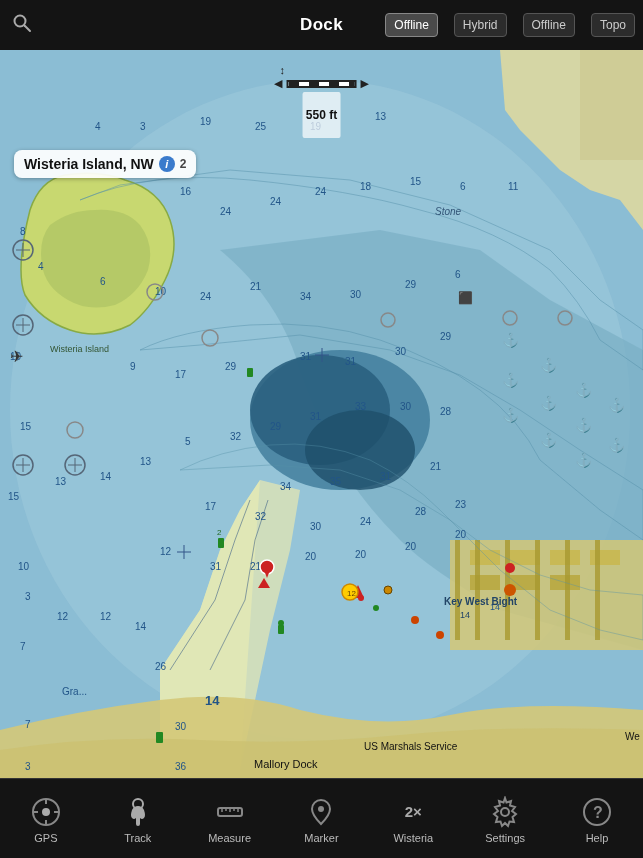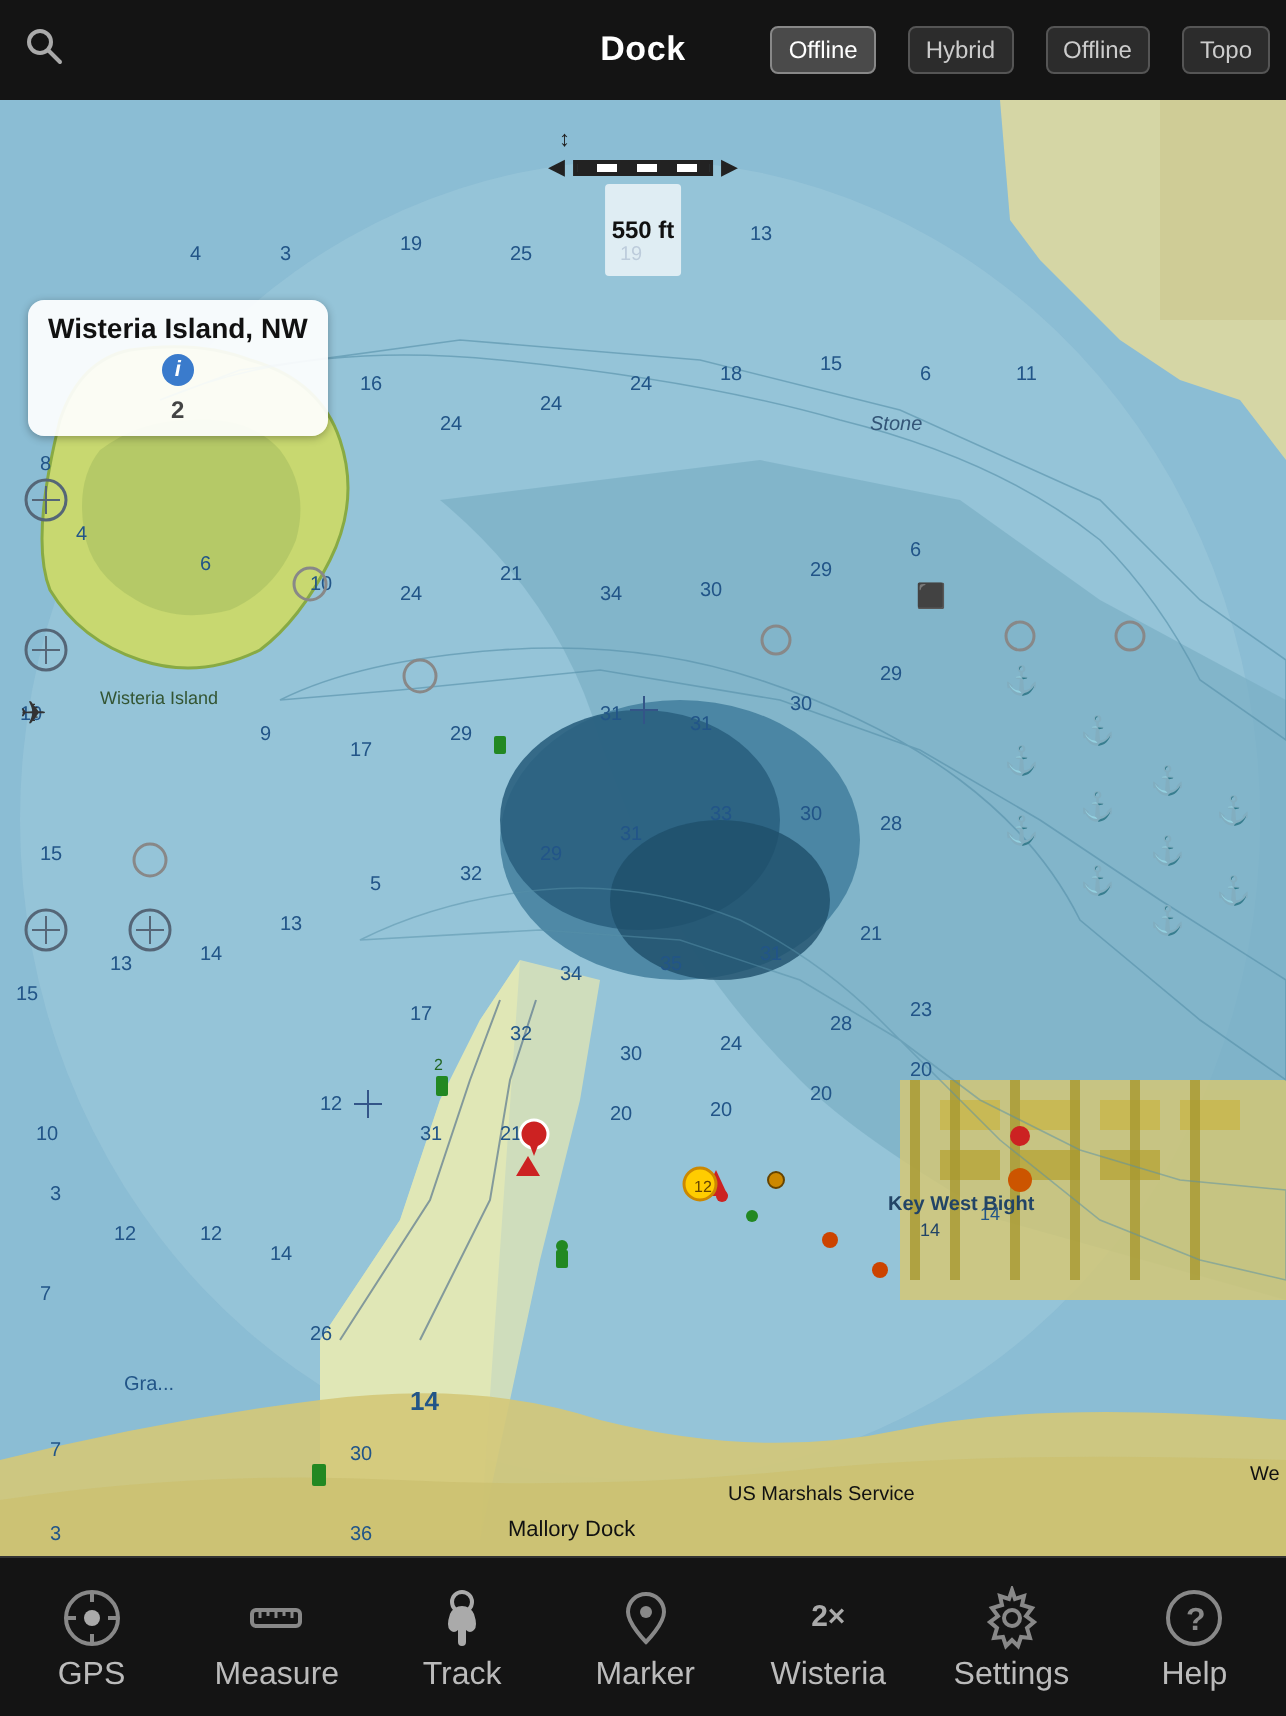--- a/index.html
+++ b/index.html
@@ -110,21 +110,20 @@
       border-radius: 8px;
       padding: 6px 10px;
       display: flex;
       align-items: center;
       gap: 5px;
       z-index: 10;
       font-size: 14px;
       font-weight: 600;
       color: #111;
       box-shadow: 0 1px 4px rgba(0,0,0,0.3);
-      flex-direction: column;
     }
     #info-icon {
       width: 16px;
       height: 16px;
       border-radius: 50%;
       background: #3a7bcc;
       color: #fff;
       font-size: 11px;
       display: flex;
       align-items: center;
@@ -157,21 +156,21 @@
       width: 36px;
       height: 36px;
       display: flex;
       align-items: center;
       justify-content: center;
       color: #ccc;
       font-size: 22px;
     }
     .toolbar-label {
       color: #bbb;
-      font-size: 16px;
+      font-size: 11px;
       text-align: center;
     }
   </style>
 </head>
 <body>
 
 <div id="top-bar">
   <div id="search-icon-wrap">
     <svg width="20" height="20" viewBox="0 0 20 20" fill="none">
       <circle cx="8" cy="8" r="5.5" stroke="#aaa" stroke-width="2"></circle>
@@ -440,44 +439,44 @@
         <line x1="24" y1="16" x2="29" y2="16" stroke="#888" stroke-width="2"></line>
       </svg>
     </div>
     <span class="toolbar-label">GPS</span>
   </div>
 
 
   <div class="toolbar-item">
     <div class="toolbar-icon">
       <svg width="32" height="32" viewBox="0 0 32 32">
+        <circle cx="16" cy="8" r="5" fill="none" stroke="#aaa" stroke-width="2"></circle>
+        <path d="M10,14 Q8,20 10,22 Q12,24 14,22 L14,28 Q14,30 16,30 Q18,30 18,28 L18,22 Q20,24 22,22 Q24,20 22,14 Q20,10 16,10 Q12,10 10,14 Z" fill="#aaa"></path>
+      </svg>
+    </div>
+    <span class="toolbar-label">Track</span>
+  </div>
+
+  <div class="toolbar-item">
+    <div class="toolbar-icon">
+      <svg width="32" height="32" viewBox="0 0 32 32">
         <rect x="4" y="12" width="24" height="8" rx="2" fill="none" stroke="#888" stroke-width="2"></rect>
         <line x1="8" y1="12" x2="8" y2="16" stroke="#888" stroke-width="1.5"></line>
         <line x1="12" y1="12" x2="12" y2="15" stroke="#888" stroke-width="1.5"></line>
         <line x1="16" y1="12" x2="16" y2="16" stroke="#888" stroke-width="1.5"></line>
         <line x1="20" y1="12" x2="20" y2="15" stroke="#888" stroke-width="1.5"></line>
         <line x1="24" y1="12" x2="24" y2="16" stroke="#888" stroke-width="1.5"></line>
       </svg>
     </div>
     <span class="toolbar-label">Measure</span>
   </div>
 
   <div class="toolbar-item">
     <div class="toolbar-icon">
       <svg width="32" height="32" viewBox="0 0 32 32">
-        <circle cx="16" cy="8" r="5" fill="none" stroke="#aaa" stroke-width="2"></circle>
-        <path d="M10,14 Q8,20 10,22 Q12,24 14,22 L14,28 Q14,30 16,30 Q18,30 18,28 L18,22 Q20,24 22,22 Q24,20 22,14 Q20,10 16,10 Q12,10 10,14 Z" fill="#aaa"></path>
-      </svg>
-    </div>
-    <span class="toolbar-label">Track</span>
-  </div>
-
-  <div class="toolbar-item">
-    <div class="toolbar-icon">
-      <svg width="32" height="32" viewBox="0 0 32 32">
         <path d="M16 4 C11,4 7,8 7,13 C7,19 16,28 16,28 C16,28 25,19 25,13 C25,8 21,4 16,4 Z" fill="none" stroke="#888" stroke-width="2"></path>
         <circle cx="16" cy="13" r="3" fill="#888"></circle>
       </svg>
     </div>
     <span class="toolbar-label">Marker</span>
   </div>
 
 
   <div class="toolbar-item">
     <div class="toolbar-icon" style="font-size:15px;font-weight:bold;color:#aaa;">2×</div>

